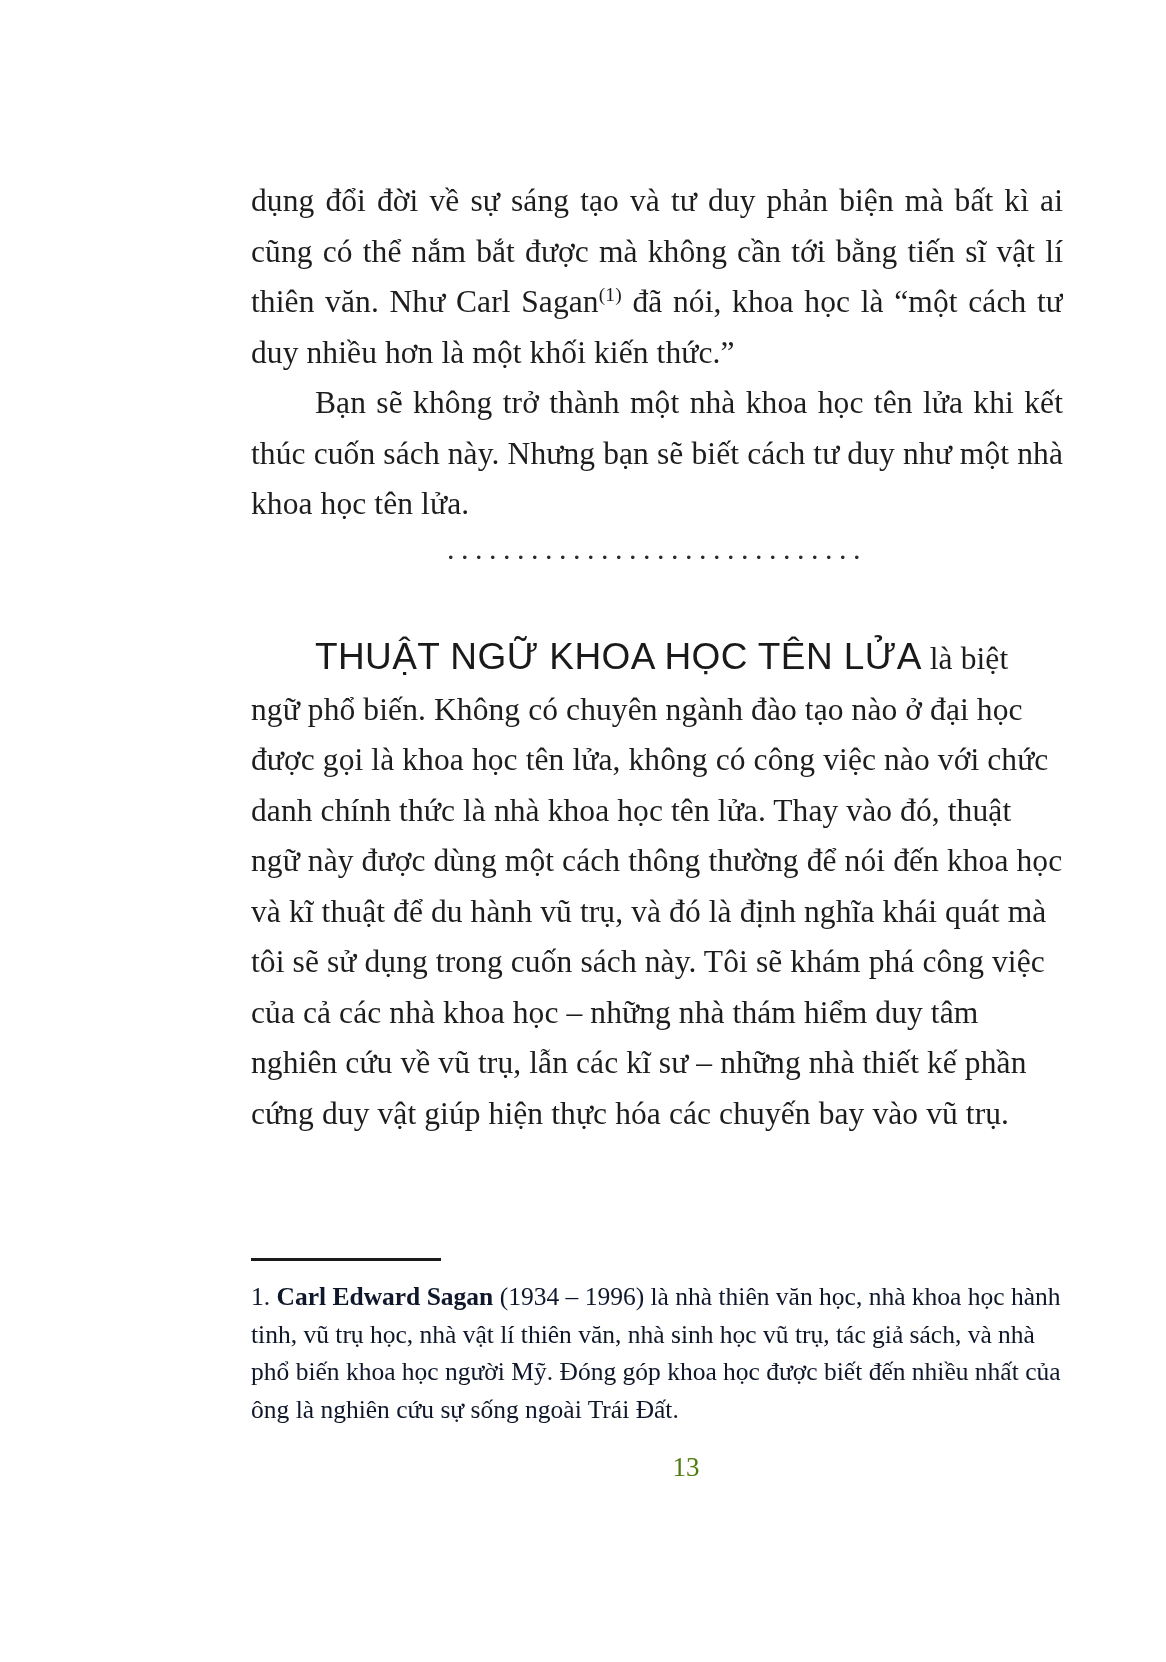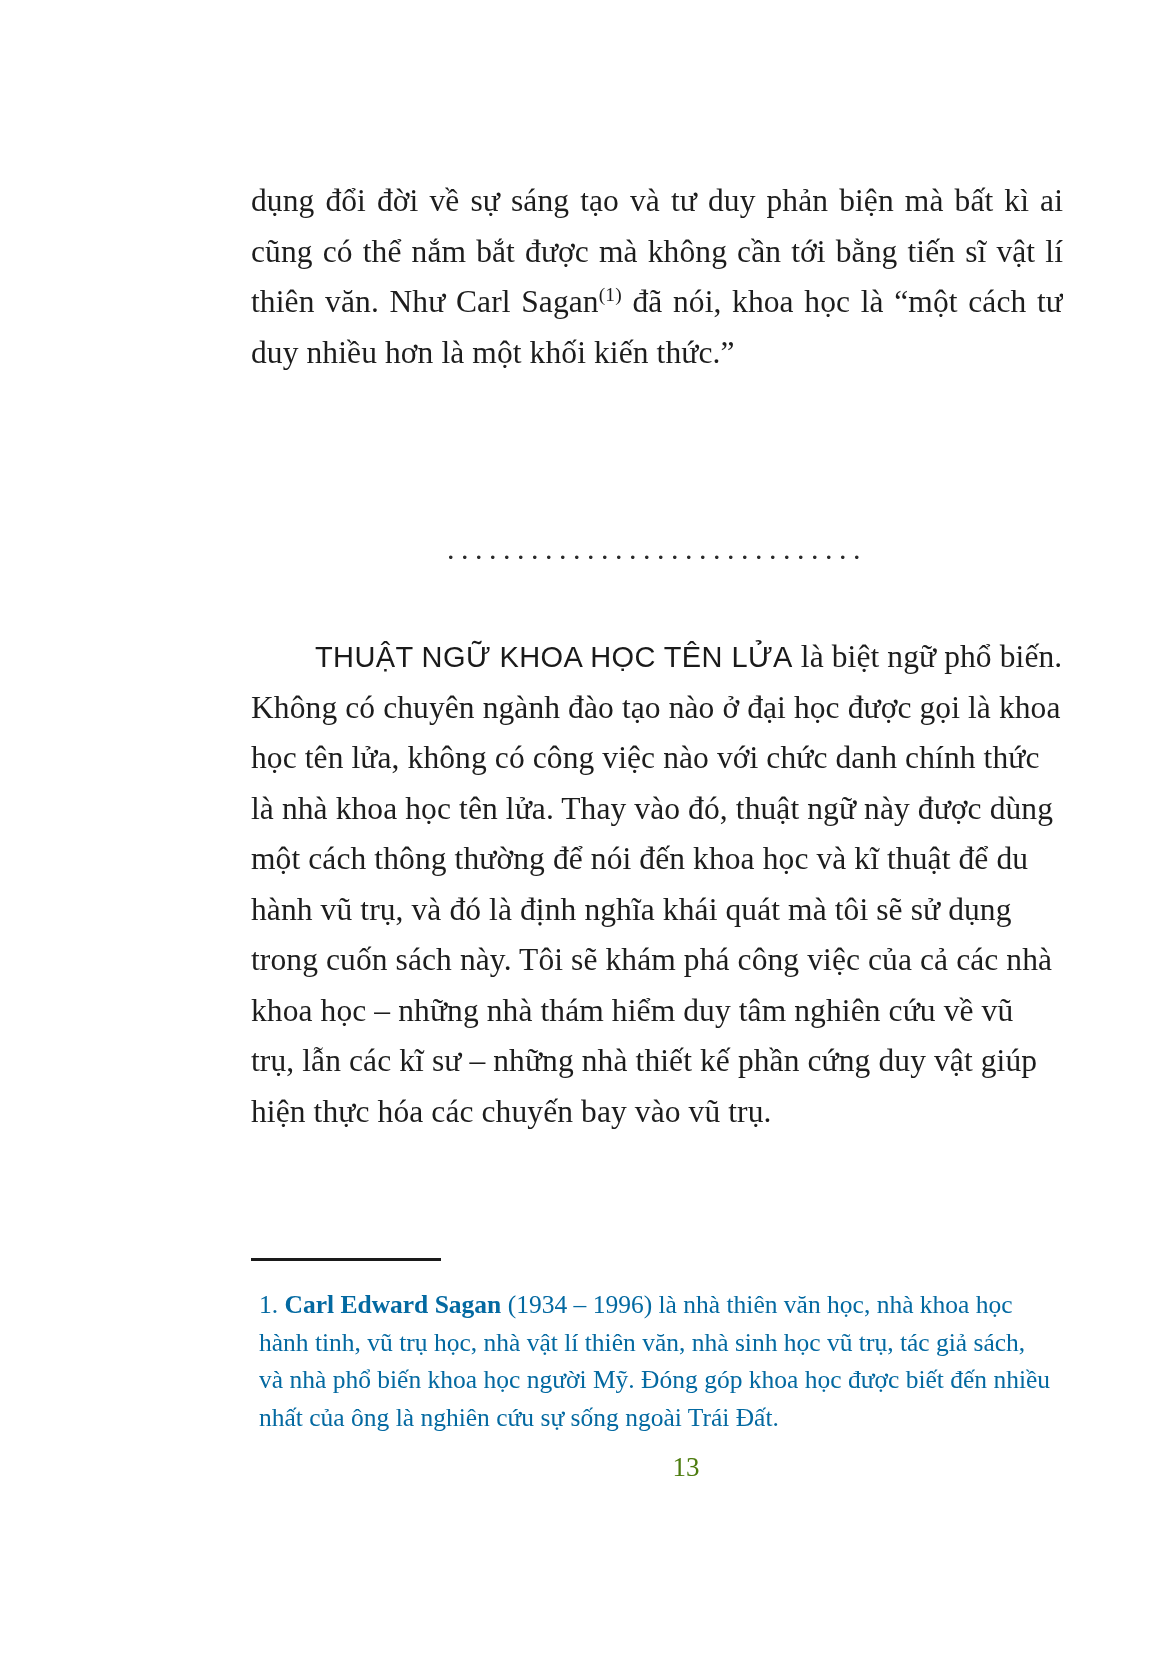--- a/index.html
+++ b/index.html
@@ -62,45 +62,45 @@
     white-space: nowrap;
   }
   .section-block {
     position: absolute;
     left: 148px;
     top: 632px;
     width: 812px;
   }
   .smallcaps-lead {
     font-family: "Liberation Sans", "DejaVu Sans", sans-serif;
-    font-size: 29px;
+    font-size: 37px;
     letter-spacing: 0.4px;
     font-weight: 400;
     color: #1a1a1a;
   }
   .footnote-rule {
     position: absolute;
     left: 148px;
     top: 1258px;
     width: 190px;
     height: 3px;
     background: #1a1a1a;
   }
   .footnote-block {
     position: absolute;
     left: 148px;
     top: 1278px;
     width: 812px;
   }
   p.footnote-para {
-    margin: 8px;
+    margin: 0;
     font-size: 25.5px;
     line-height: 37.5px;
     text-align: justify;
-    color: #0369a1;
+    color: #0f172a;
   }
   p.footnote-para:last-child {
     text-align: left;
   }
   .footnote-name {
     font-weight: bold;
   }
   .page-number {
     position: absolute;
     left: 0;
@@ -113,20 +113,21 @@
 </style>
 </head>
 <body>
 
 <div class="page">
 
   <div class="text-column">
 
     <p class="body-para"><span>dụng đổi đời về sự sáng tạo và tư duy phản biện mà bất kì ai cũng có thể nắm bắt được mà không cần tới bằng tiến sĩ vật lí thiên văn. Như Carl Sagan</span><sup class="footnote-ref">(1)</sup><span> đã nói, khoa học là “một cách tư duy nhiều hơn là một khối kiến thức.”</span></p>
 
+    <p class="body-para indent">Bạn sẽ không trở thành một nhà khoa học tên lửa khi kết thúc cuốn sách này. Nhưng bạn sẽ biết cách tư duy như một nhà khoa học tên lửa.</p>
 
     <div class="dot-divider">
       <span class="dots">..............................</span>
     </div>
 
   </div>
 
   <div class="section-block">
     <p class="body-para indent"><span class="smallcaps-lead">THUẬT NGỮ KHOA HỌC TÊN LỬA</span><span> là biệt ngữ phổ biến. Không có chuyên ngành đào tạo nào ở đại học được gọi là khoa học tên lửa, không có công việc nào với chức danh chính thức là nhà khoa học tên lửa. Thay vào đó, thuật ngữ này được dùng một cách thông thường để nói đến khoa học và kĩ thuật để du hành vũ trụ, và đó là định nghĩa khái quát mà tôi sẽ sử dụng trong cuốn sách này. Tôi sẽ khám phá công việc của cả các nhà khoa học – những nhà thám hiểm duy tâm nghiên cứu về vũ trụ, lẫn các kĩ sư –  những nhà thiết kế phần cứng duy vật giúp hiện thực hóa các chuyến bay vào vũ trụ.</span></p>
   </div>

